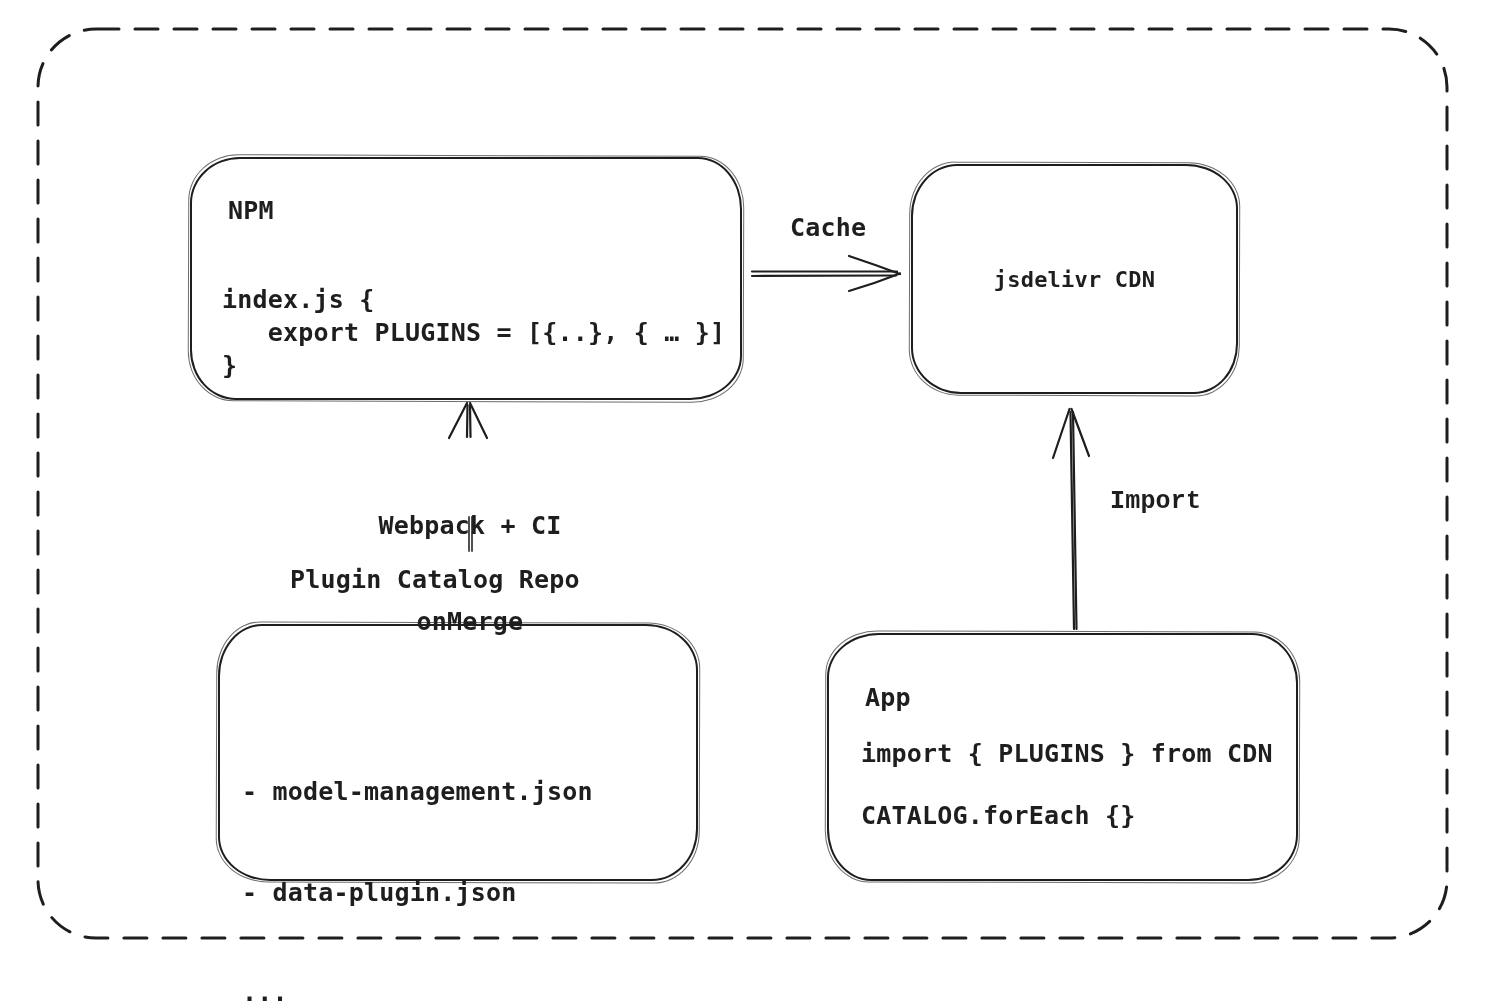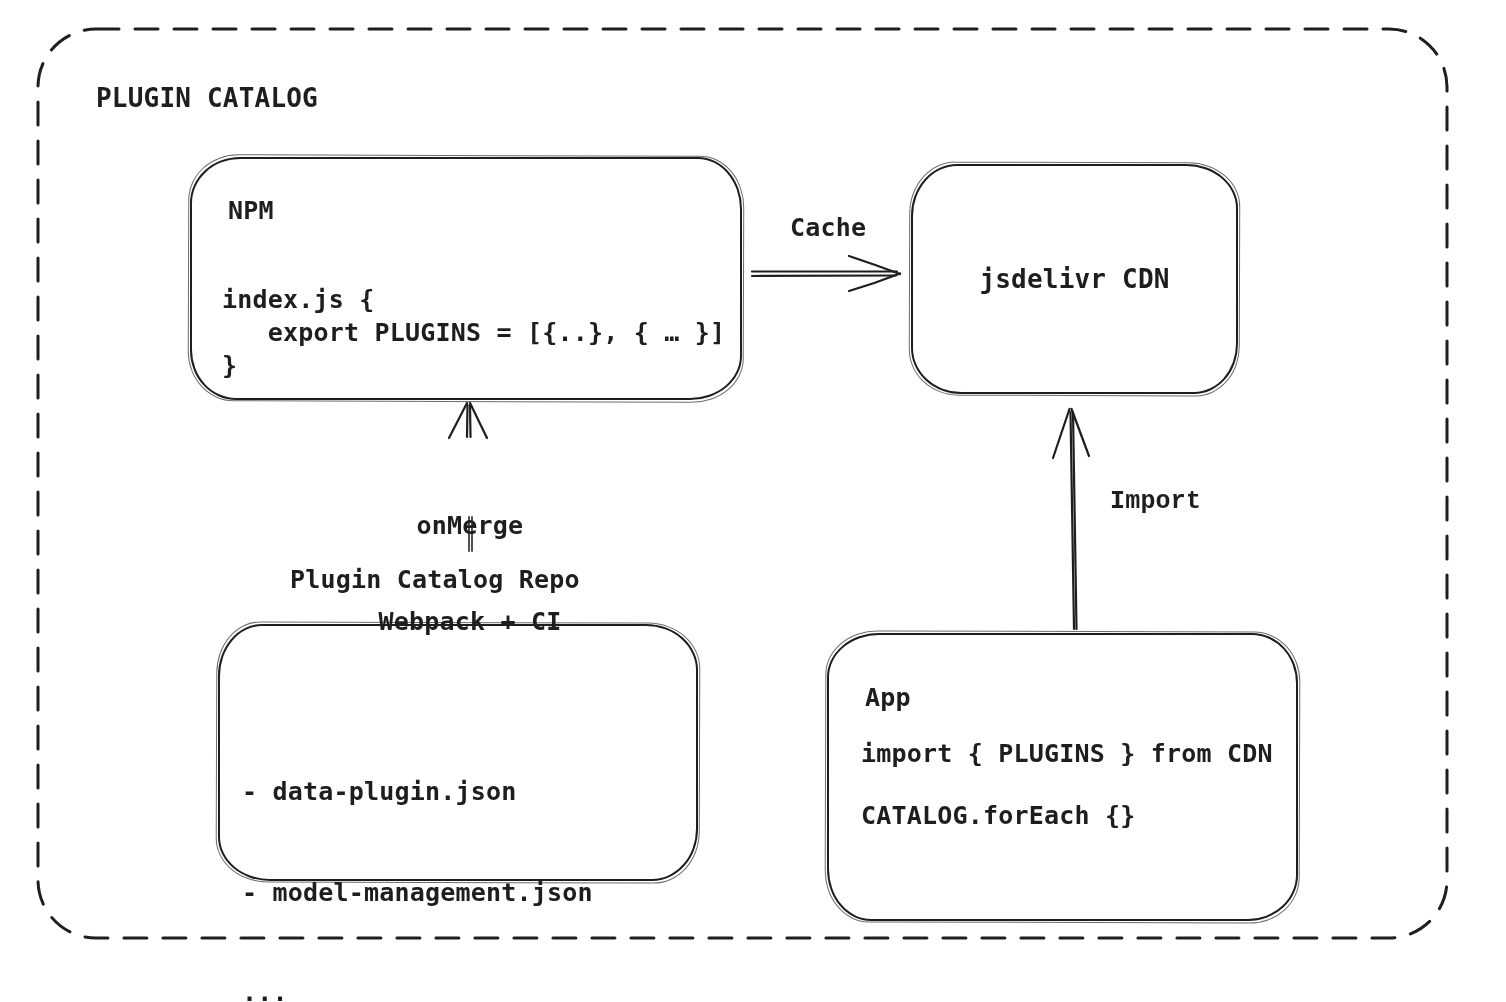--- a/index.html
+++ b/index.html
@@ -31,35 +31,35 @@
     transform:rotate(.18deg);
     pointer-events:none;
   }
   .npm-box{left:190px;top:157px;width:552px;height:243px;
     border-radius:50px 44px 52px 46px / 46px 52px 44px 50px;}
   .cdn-box{left:911px;top:164px;width:327px;height:230px;
     border-radius:46px 52px 44px 50px / 52px 44px 50px 46px;
     display:flex;align-items:center;justify-content:center;}
   .repo-box{left:218px;top:624px;width:480px;height:257px;
     border-radius:44px 52px 46px 52px / 52px 46px 52px 44px;}
-  .app-box{left:827px;top:633px;width:471px;height:288px;
+  .app-box{left:827px;top:633px;width:471px;height:248px;
     border-radius:52px 46px 50px 44px / 44px 50px 46px 52px;}
   .label{
     position:absolute;
     font-size:25px;font-weight:600;
     letter-spacing:.2px;
     white-space:pre;
     z-index:4;
     line-height:1.25;
   }
   .diagram-title{left:96px;top:82px;font-size:26px;}
   .box-title-npm{left:0;right:0;top:36px;text-align:left;margin-left:36px;}
   .code-line{left:30px;margin-top:31px;}
   .npm-line-0{top:94px;} .npm-line-1{top:127px;} .npm-line-2{top:160px;}
-  .cdn-label{position:static;font-size:26px;font-weight:600;letter-spacing:.2px;}
+  .cdn-label{position:static;font-size:22px;font-weight:600;letter-spacing:.2px;}
   .cache-label{left:790px;top:212px;}
   .build-label{left:350px;top:446px;width:240px;text-align:center;line-height:32px;}
   .repo-title{left:290px;top:564px;}
   .repo-items{left:22px;top:82px;line-height:33.5px;}
   .app-title{left:36px;top:47px;}
   .app-line-0{left:32px;top:103px;}
   .app-line-1{left:32px;top:165px;}
   .import-label{left:1110px;top:486px;font-family:Liberation Mono, monospace;}
 </style>
 </head>
@@ -86,46 +86,45 @@
       <path d="M472 517 L472 551"></path>
     </g>
     <g stroke-width="2.2">
       <path d="M1074 629 L1070.5 412"></path>
       <path d="M1076.5 629 L1073 412"></path>
       <path d="M1053 458 L1069.5 409"></path>
       <path d="M1089 456 L1071.5 409"></path>
     </g>
   </svg>
 
-  <div class="label diagram-title">PLUGIN CATALOG</div>
 
   <div class="box npm-box">
     <div class="label box-title-npm">NPM</div>
     <div class="label code-line npm-line-0">index.js {</div>
     <div class="label code-line npm-line-1">   export PLUGINS = [{..}, { … }]</div>
     <div class="label code-line npm-line-2">}</div>
   </div>
 
   <div class="label cache-label">Cache</div>
 
   <div class="box cdn-box">
     <span class="cdn-label">jsdelivr CDN</span>
   </div>
 
   <div class="label build-label">
+    <div>Webpack + CI</div>
     <div>onMerge</div>
-    <div>Webpack + CI</div>
   </div>
 
   <div class="label repo-title">Plugin Catalog Repo</div>
 
   <div class="box repo-box">
     <div class="label repo-items">
+      <div>- model-management.json</div>
       <div>- data-plugin.json</div>
-      <div>- model-management.json</div>
       <div>...</div>
     </div>
   </div>
 
   <div class="box app-box">
     <div class="label app-title">App</div>
     <div class="label app-line-0">import { PLUGINS } from CDN</div>
     <div class="label app-line-1">CATALOG.forEach {}</div>
   </div>
 

